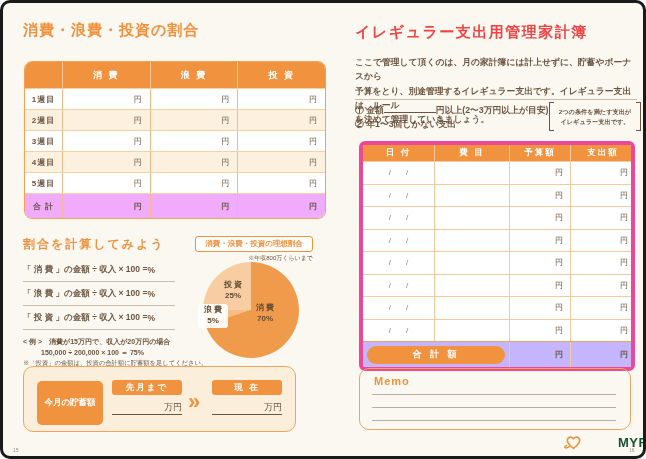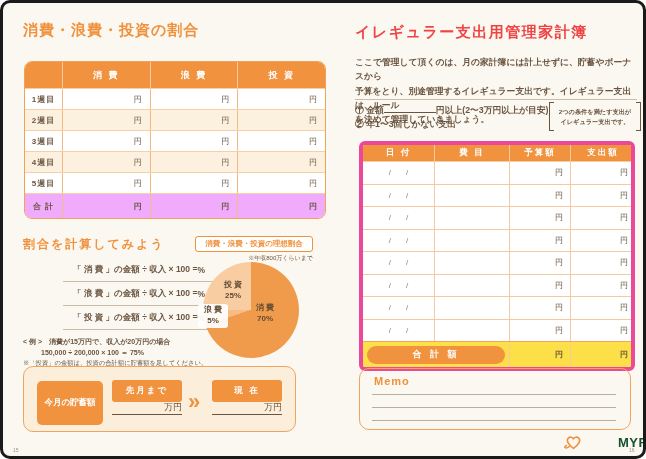--- a/index.html
+++ b/index.html
@@ -19,41 +19,41 @@
   .l-row{display:grid;grid-template-columns:37px 1fr 1fr 1fr;height:20px;align-items:stretch;border-top:1px solid #F6CFA4;background:#fff;}
   .l-row.alt{background:#FCF0DF;}
   .l-row.total{background:#f0abfc;height:24px;}
   .l-row .lc{display:flex;align-items:center;justify-content:center;font-size:8px;font-weight:bold;letter-spacing:1px;}
   .l-row .mc{display:flex;align-items:center;justify-content:flex-end;padding-right:8px;font-size:8px;}
   .l-row .mc + .mc, .l-row .mc{border-left:1px solid #F2BA84;}
   .l-row.total .mc{font-weight:bold;}
   
   .calc-head{position:absolute;left:20px;top:233px;font-size:12px;font-weight:bold;color:#F0913D;letter-spacing:2px;}
   .f-row{position:absolute;left:20px;width:152px;height:23px;border-bottom:1px solid #C9BCA8;
-    display:flex;align-items:center;justify-content:center;font-size:8.5px;font-weight:bold;margin-left:40px;}
+    display:flex;align-items:center;justify-content:flex-start;font-size:8.5px;font-weight:bold;}
   .f1{top:255px}.f2{top:279px}.f3{top:303px}
   .example{position:absolute;left:20px;top:334px;font-size:7px;font-weight:bold;line-height:1.55;}
   .example .l2{padding-left:18px;}
   .fnote{position:absolute;left:20px;top:356px;font-size:6.3px;}
   
   .pie-title{position:absolute;left:192px;top:233px;width:118px;box-sizing:border-box;
     border:1px solid #F0913D;background:#fff;border-radius:3px;color:#F0913D;
     font-size:7.5px;font-weight:bold;text-align:center;padding:2px 0;}
   .pie-sub{position:absolute;left:192px;top:251px;width:118px;text-align:right;font-size:6px;}
   .pie{position:absolute;left:200px;top:259px;width:96px;height:96px;border-radius:50%;}
   .pie-lbl{position:absolute;text-align:center;font-size:8px;font-weight:bold;line-height:1.35;color:#5F4A33;}
   .lbl-toushi{left:208px;top:277px;width:44px;}
   .lbl-shouhi{left:240px;top:300px;width:44px;}
   .lbl-rouhi{left:195px;top:301px;width:30px;background:rgba(255,255,255,.92);border-radius:3px;padding:1px 0;}
   
   .savings{position:absolute;left:20px;top:363px;width:273px;height:66px;box-sizing:border-box;
     background:#FBEFDC;border:1.5px solid #F0A45F;border-radius:10px;}
   .sv-label{position:absolute;left:13px;top:14px;width:66px;height:44px;background:#F0923E;border-radius:5px;
     color:#fff;font-size:8.5px;font-weight:bold;display:flex;align-items:center;justify-content:center;}
-  .sv-chip{position:absolute;top:13px;width:70px;height:22px;background:#F0923E;border-radius:3px;
+  .sv-chip{position:absolute;top:13px;width:70px;height:15px;background:#F0923E;border-radius:3px;
     color:#fff;font-size:8.5px;font-weight:bold;display:flex;align-items:center;justify-content:center;letter-spacing:2px;}
   .chip-from{left:88px}.chip-to{left:188px}
   .sv-man{position:absolute;top:34px;width:70px;text-align:right;font-size:9px;font-weight:normal;}
   .man-from{left:88px}.man-to{left:188px}
   .sv-line{position:absolute;top:47px;width:70px;border-top:1px solid #6B5540;}
   .line-from{left:88px}.line-to{left:188px}
   .chevron{position:absolute;left:164px;top:22px;color:#F0913D;font-size:22px;font-weight:bold;}
   .pageno{position:absolute;font-size:5px;color:#9a958c;}
   .pn-l{left:10px;top:444px}.pn-r{left:626px;top:444px}
   
@@ -74,21 +74,21 @@
   .r-table{position:absolute;left:356px;top:138px;width:276px;box-sizing:border-box;
     border:4px solid #ec4899;border-radius:6px;overflow:hidden;background:#fff;}
   .r-header{display:grid;grid-template-columns:71px 75px 61px 65px;height:16px;background:#F0923E;}
   .r-header .hc{color:#fff;font-weight:bold;font-size:8.5px;letter-spacing:2px;display:flex;align-items:center;justify-content:center;}
   .r-header .hc + .hc{border-left:1px solid rgba(255,255,255,.5);}
   .r-row{display:grid;grid-template-columns:71px 75px 61px 65px;height:21.5px;border-top:1px solid #F5CA9E;align-items:stretch;}
   .r-row .rc{display:flex;align-items:center;}
   .r-row .rc + .rc{border-left:1px solid #F5CA9E;}
   .rc.date{justify-content:center;gap:15px;color:#8A7A66;font-size:8px;}
   .rc.money{justify-content:flex-end;padding-right:7px;font-size:8px;}
-  .r-total{display:grid;grid-template-columns:146px 61px 65px;height:25px;background:#fde047;border-top:1px solid #F0A45F;align-items:stretch;}
+  .r-total{display:grid;grid-template-columns:146px 61px 65px;height:25px;background:#c4b5fd;border-top:1px solid #F0A45F;align-items:stretch;}
   .r-total .rc{display:flex;align-items:center;}
   .r-total .rc + .rc{border-left:1px solid #F5CA9E;}
   .r-total .money{justify-content:flex-end;padding-right:7px;font-size:8px;font-weight:bold;}
   .total-btn{margin:3px 4px;flex:1;background:#F0923E;border-radius:9px;color:#fff;
     font-size:9px;font-weight:bold;letter-spacing:3px;display:flex;align-items:center;justify-content:center;height:18px;}
   
   .memo{position:absolute;left:356px;top:365px;width:272px;height:62px;box-sizing:border-box;
     border:1.5px solid #F0A45F;border-radius:10px;}
   .memo-title{position:absolute;left:14px;top:6px;color:#F0913D;font-weight:bold;font-size:11px;letter-spacing:1px;}
   .memo-line{position:absolute;left:12px;right:14px;border-top:1px solid #B6AFA2;}

